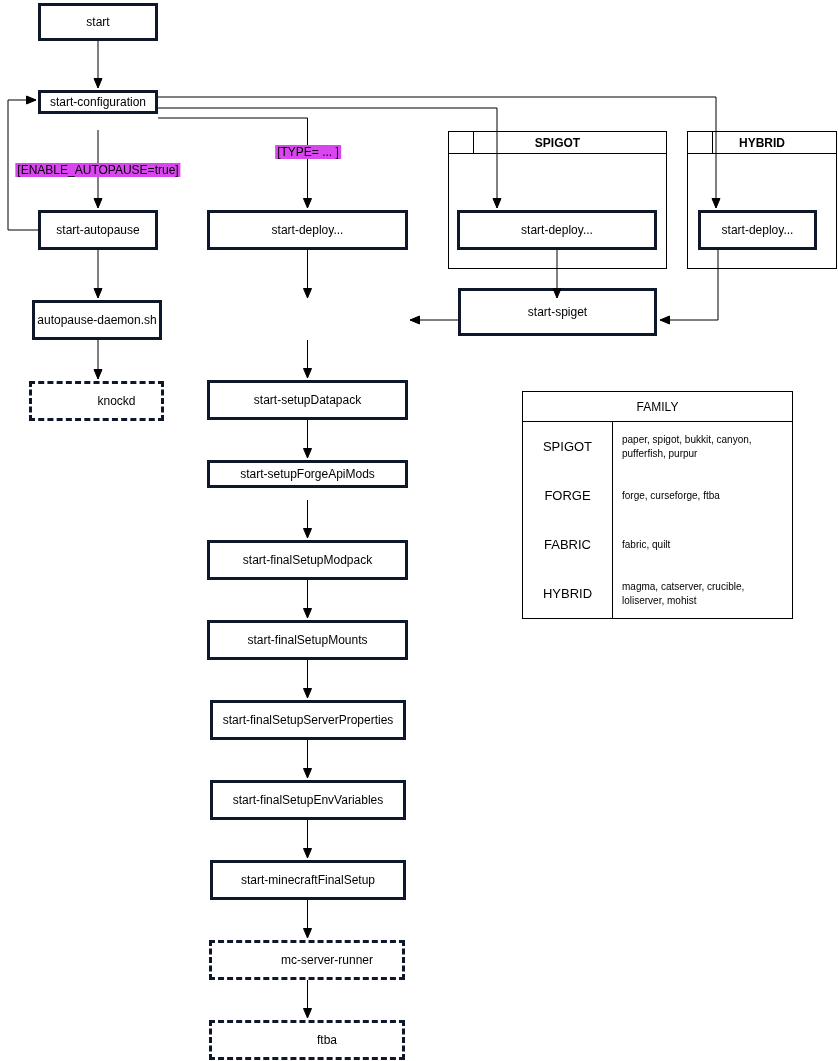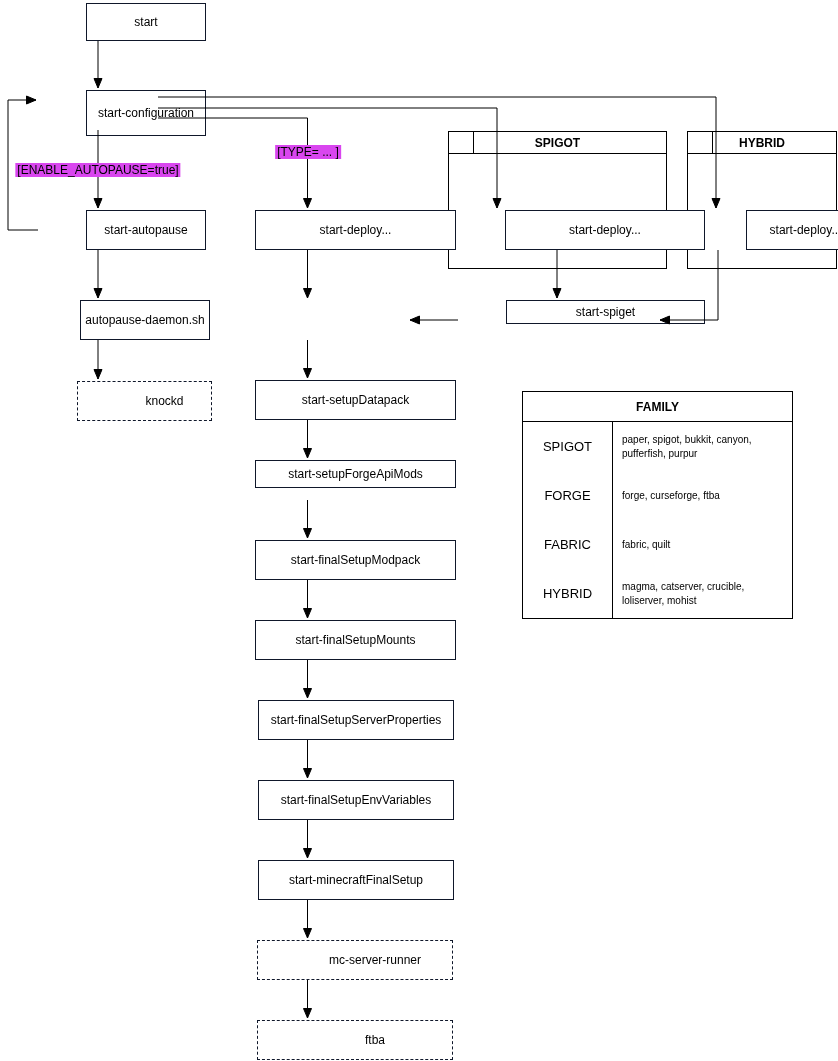--- a/index.html
+++ b/index.html
@@ -9,29 +9,28 @@
     height:1061px;
     background:#ffffff;
     font-family:"Liberation Sans","DejaVu Sans",sans-serif;
     color:#000;
     overflow:hidden;
   }
   .node{
     position:absolute;
     box-sizing:border-box;
     background:#ffffff;
-    border:1px solid #0f172a;
+    border:3px solid #0f172a;
     display:flex;
     align-items:center;
     justify-content:center;
     text-align:center;
     font-size:12px;
     line-height:1.2;
     white-space:nowrap;
-    margin-left:48px;
   }
   .node.dashed{border-style:dashed;padding-left:40px;}
   .container-box{
     position:absolute;
     box-sizing:border-box;
     background:#ffffff;
     border:1px solid #000000;
   }
   .container-title{
     position:relative;
@@ -74,21 +73,21 @@
     border:1px solid #000000;
     background:#ffffff;
     display:flex;
     flex-direction:column;
   }
   .family-header{
     flex:0 0 30px;
     border-bottom:1px solid #000000;
     box-sizing:border-box;
     display:flex;align-items:center;justify-content:center;
-    font-weight:bold;
+    font-weight:normal;
     font-size:12px;
   }
   .family-body{flex:1;display:flex;flex-direction:column;}
   .family-row{flex:1;display:flex;}
   .family-name{
     flex:0 0 90px;
     border-right:1px solid #000000;
     box-sizing:border-box;
     display:flex;align-items:center;justify-content:center;
     font-size:13px;
@@ -114,39 +113,39 @@
   </div>
 
   <div class="container-box" style="left:687px;top:131px;width:150px;height:138px">
     <div class="container-title">
       <div class="container-corner"></div>
       <div class="container-title-text">HYBRID</div>
     </div>
   </div>
 
   <div class="node" style="left:38px;top:3px;width:120px;height:38px">start</div>
-  <div class="node" style="left:38px;top:90px;width:120px;height:46px">start-configuration</div>
+  <div class="node" style="left:38px;top:90px;width:120px;height:24px">start-configuration</div>
   <div class="node" style="left:38px;top:210px;width:120px;height:40px">start-autopause</div>
   <div class="node" style="left:32px;top:300px;width:130px;height:40px">autopause-daemon.sh</div>
   <div class="node dashed" style="left:29px;top:381px;width:135px;height:40px">knockd</div>
 
   <div class="node" style="left:207px;top:210px;width:201px;height:40px">start-deploy...</div>
   <div class="node" style="left:207px;top:380px;width:201px;height:40px">start-setupDatapack</div>
   <div class="node" style="left:207px;top:460px;width:201px;height:28px">start-setupForgeApiMods</div>
   <div class="node" style="left:207px;top:540px;width:201px;height:40px">start-finalSetupModpack</div>
   <div class="node" style="left:207px;top:620px;width:201px;height:40px">start-finalSetupMounts</div>
   <div class="node" style="left:210px;top:700px;width:196px;height:40px">start-finalSetupServerProperties</div>
   <div class="node" style="left:210px;top:780px;width:196px;height:40px">start-finalSetupEnvVariables</div>
   <div class="node" style="left:210px;top:860px;width:196px;height:40px">start-minecraftFinalSetup</div>
   <div class="node dashed" style="left:209px;top:940px;width:196px;height:40px">mc-server-runner</div>
   <div class="node dashed" style="left:209px;top:1020px;width:196px;height:40px">ftba</div>
 
   <div class="node" style="left:457px;top:210px;width:200px;height:40px">start-deploy...</div>
   <div class="node" style="left:698px;top:210px;width:119px;height:40px">start-deploy...</div>
-  <div class="node" style="left:458px;top:300px;width:199px;height:24px">start-spiget</div>
+  <div class="node" style="left:458px;top:288px;width:199px;height:48px">start-spiget</div>
 
   <div class="family-table">
     <div class="family-header">FAMILY</div>
     <div class="family-body">
       <div class="family-row">
         <div class="family-name">SPIGOT</div>
         <div class="family-values">paper, spigot, bukkit, canyon, pufferfish, purpur</div>
       </div>
       <div class="family-row">
         <div class="family-name">FORGE</div>

